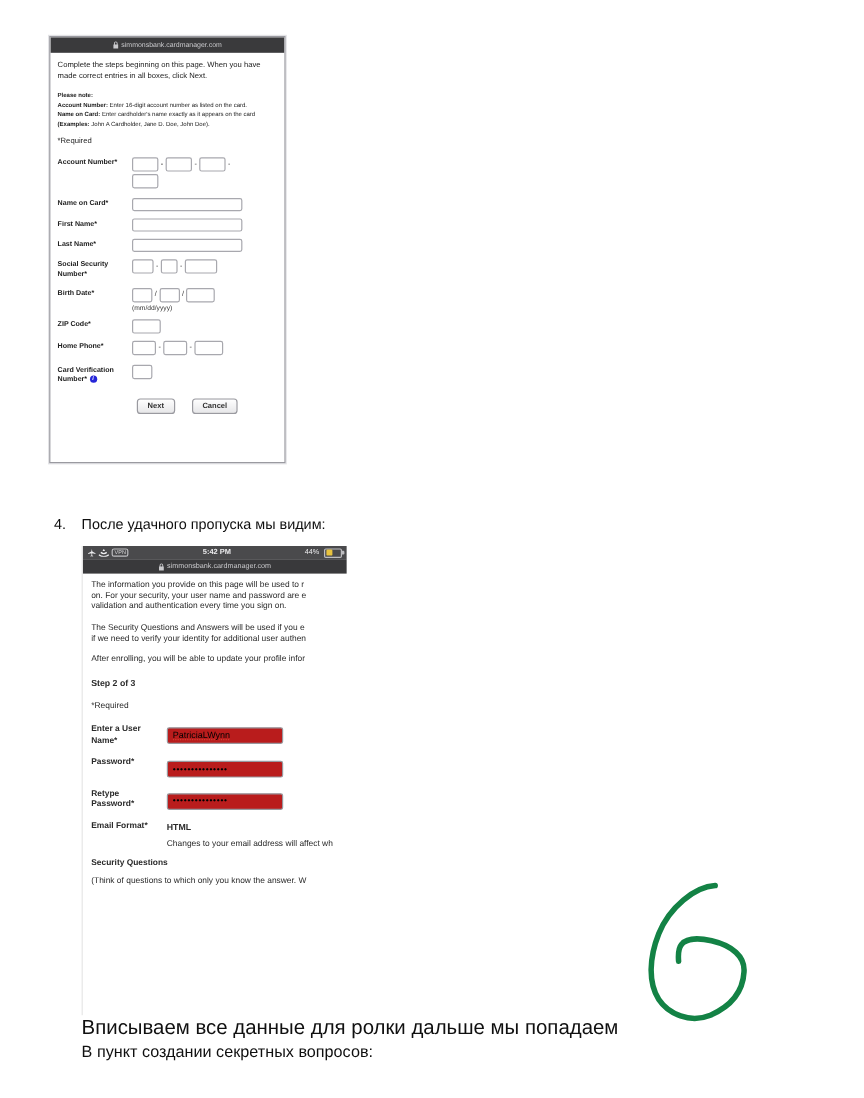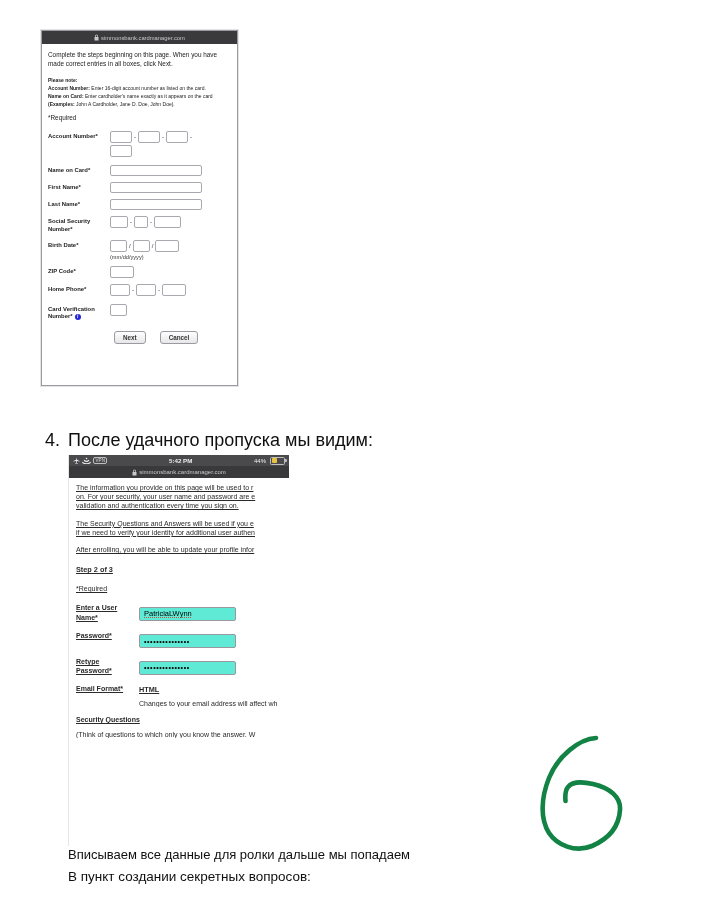--- a/index.html
+++ b/index.html
@@ -41,42 +41,42 @@
   .s2-status{height:11px;background:#4a4a4c;color:#ececee;display:flex;align-items:center;
              font-size:6px;padding:0 4px;gap:2px;}
   .s2-status .mid{flex:1;text-align:center;font-weight:bold;font-size:6.2px;}
   .vpn-badge{border:0.5px solid #bdbdc0;border-radius:2px;font-size:4.6px;padding:0 1.5px;color:#d8d8da;}
   .battery{display:inline-block;width:13px;height:6px;border:1px solid #bdbdc0;border-radius:1.5px;
            position:relative;margin-left:2px;}
   .battery::after{content:"";position:absolute;right:-2.5px;top:1.5px;width:1.5px;height:3px;background:#bdbdc0;border-radius:0 1px 1px 0;}
   .battery .fill{position:absolute;left:0.5px;top:0.5px;bottom:0.5px;width:44%;background:#e8c33f;border-radius:1px;}
   .s2-address{height:12px;background:#39393b;color:#c9c9cc;display:flex;align-items:center;
               justify-content:center;font-size:6px;gap:2px;}
-  .s2-body{padding:5px 0 0 7px;color:#2a2a2a;text-decoration:underline;}
+  .s2-body{padding:5px 0 0 7px;color:#2a2a2a;}
   .pline{font-size:7px;line-height:1.32;white-space:nowrap;overflow:hidden;}
   .pgap{height:8px;}
   .s2-step{font-size:7.3px;font-weight:bold;margin:11px 0 0 0;}
   .s2-req{font-size:7px;margin:11px 0 10px 0;}
   .s2-row{display:flex;margin-bottom:8px;align-items:flex-start;}
   .s2-label{width:54px;flex:none;font-size:7px;font-weight:bold;line-height:1.3;padding-top:1px;}
   .s2-ctrl{margin-left:9px;}
-  .s2-input{height:14px;border:1px solid #98989e;border-radius:2px;background:#5eead4;box-sizing:border-box;
+  .s2-input{height:14px;border:1px solid #98989e;border-radius:2px;background:#b91c1c;box-sizing:border-box;
             font-size:7.5px;padding:0 4px;font-family:"Liberation Sans",sans-serif;}
   .iw95{width:97px;}.iw140{width:140px;}
   .dots{letter-spacing:0.6px;font-weight:bold;font-size:7px;}
   .htmlval{font-size:7.3px;font-weight:bold;padding-top:2px;text-align:right;}
   .s2-note{margin:-2px 0 8px 63px;font-size:7px;white-space:nowrap;overflow:hidden;}
   .s2-sec{font-size:7px;font-weight:bold;line-height:1.3;margin-bottom:7px;}
   .s2-secnote{font-size:7px;white-space:nowrap;overflow:hidden;}
   .spellcheck{text-decoration:underline dotted #d04a3a;text-decoration-thickness:1px;}
 
   
-  .cap4{position:absolute;left:45px;top:430px;font-size:18px;color:#101010;}
+  .cap4{position:absolute;left:45px;top:430px;font-size:12px;color:#101010;}
   .cap4 .num{display:inline-block;width:23px;}
-  .bottom-line1{position:absolute;left:68px;top:847px;font-size:13px;color:#101010;}
+  .bottom-line1{position:absolute;left:68px;top:847px;font-size:17px;color:#101010;}
   .bottom-line2{position:absolute;left:68px;top:869px;font-size:13.5px;color:#101010;}
 
   .annot6{position:absolute;left:537px;top:726px;width:95px;height:128px;}
   .lock-svg{display:inline-block;}
 </style>
 </head>
 <body>
 
 <div id="canvas">
 

